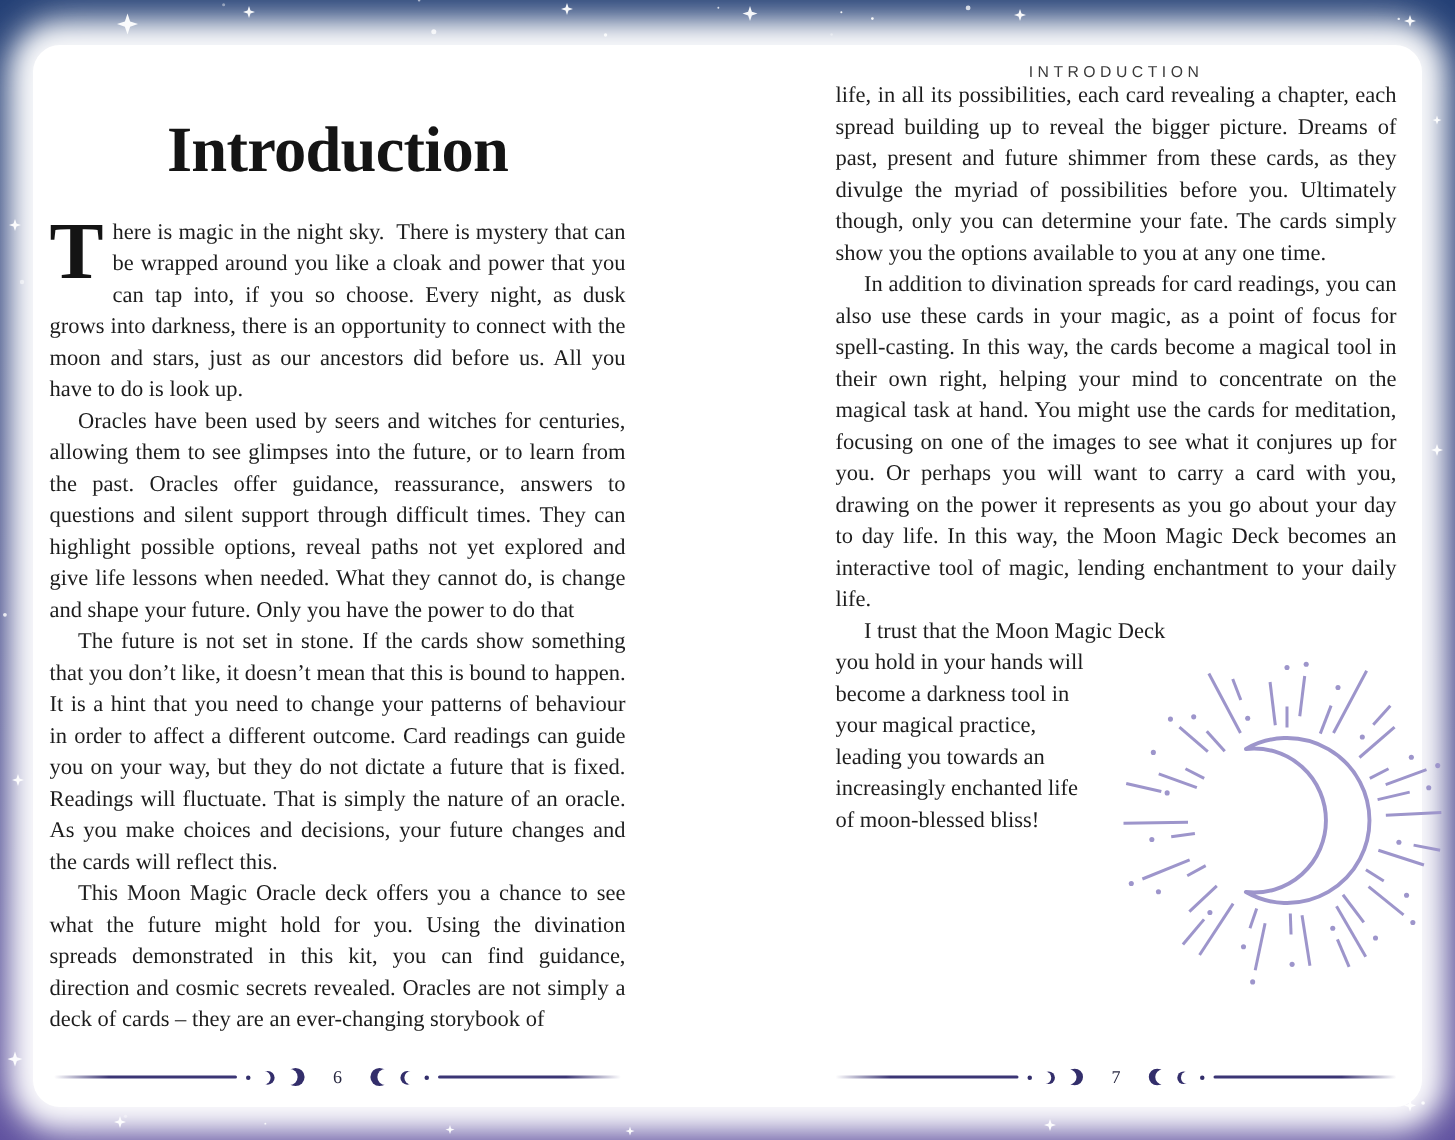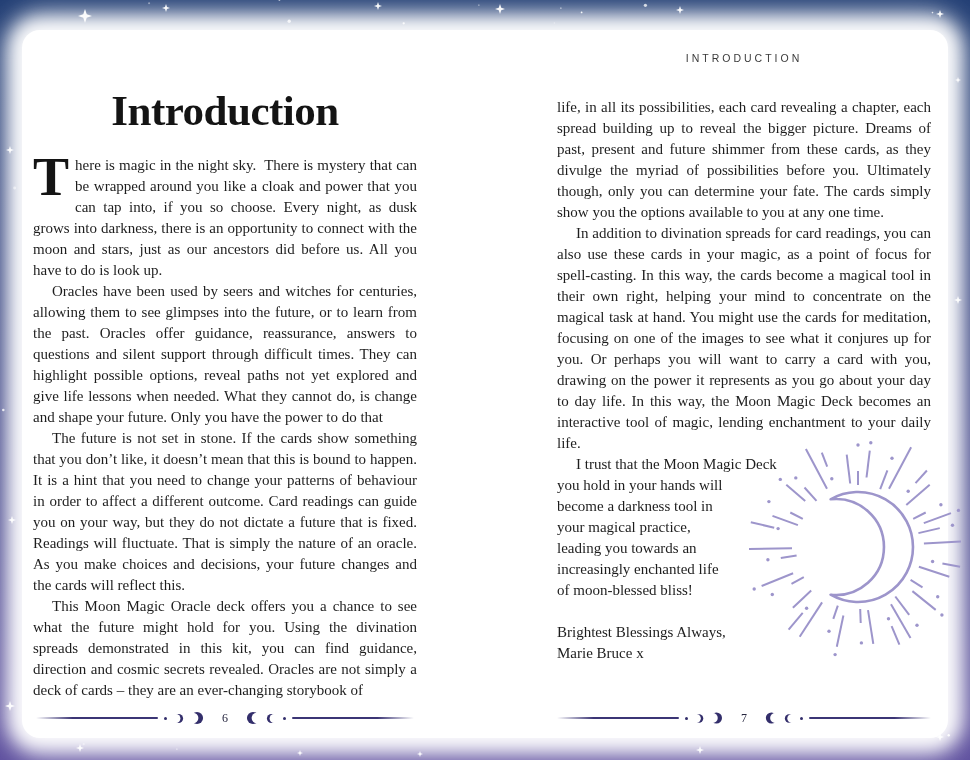--- a/index.html
+++ b/index.html
@@ -7,39 +7,39 @@
     width:970px;height:760px;position:relative;overflow:hidden;
     background:linear-gradient(180deg,#1e3b72 0%,#25397500 0%), linear-gradient(180deg,#1e3b72 0%,#2c3a7a 40%,#41408a 70%,#5a4b9c 100%);
     font-family:"Liberation Serif", serif;
   }
   svg.starfield{position:absolute;left:0;top:0;width:970px;height:760px;}
   .spread{
     position:absolute;left:22px;top:30px;width:926px;height:708px;
     background:#ffffff;border-radius:18px;
     box-shadow:0 0 18px 13px rgba(255,255,255,.95), 0 0 34px 18px rgba(255,255,255,.55);
   }
-  .page-col{position:absolute;top:10px;}
+  .page-col{position:absolute;top:0;}
   .page-left{left:11px;width:384px;}
   .page-right{left:535px;width:374px;}
   h1.chapter-title{
     margin:46px 0 20px;text-align:center;color:#141414;
     font-family:"Liberation Serif", serif;font-weight:700;font-size:43px;letter-spacing:-.5px;
   }
   .body-text p{margin:0;text-align:justify;font-size:15px;line-height:21px;color:#1d1d1d;}
   .indent{text-indent:19px;}
   .it{}
   .drop-cap{
     float:left;font-size:54px;line-height:41px;font-weight:700;color:#141414;
     padding:2px 6px 0 0;
   }
   .running-header{
     margin-top:12px;text-align:center;
     font-family:"Liberation Sans", sans-serif;font-size:10.5px;letter-spacing:3px;color:#3a3a3a;
   }
-  .page-right .body-text{margin-top:33px;}
+  .page-right .body-text{}
   .first-line{white-space:nowrap;}
   .narrow-block{width:230px;white-space:pre-line;text-align:left !important;}
   .signature{margin-top:21px !important;white-space:pre-line;text-align:left !important;}
   .moonburst{position:absolute;left:711px;top:392px;width:250px;height:250px;}
   .footer-ornament{
     position:absolute;bottom:13px;display:flex;align-items:center;justify-content:center;gap:6px;
   }
   .fo-left{left:11px;width:384px;}
   .fo-right{left:535px;width:374px;}
   .ornament-line{height:2px;flex:0 0 122px;border-radius:1px;}
@@ -115,22 +115,20 @@
     <div class="body-text">
       <p>life, in all its possibilities, each card revealing a chapter, each spread building up to reveal the bigger picture. Dreams of past, present and future shimmer from these cards, as they divulge the myriad of possibilities before you. Ultimately though, only you can determine your fate. The cards simply show you the options available to you at any one time.</p>
       <p class="indent"><span>In addition to divination spreads for card readings, you can also use these cards in your magic, as a point of focus for spell-casting. In this way, the cards become a magical tool in their own right, helping your mind to concentrate on the magical task at hand. You might use the cards for meditation, focusing on one of the images to see what it conjures up for you. Or perhaps you will want to carry a card with you, drawing on the power it represents as you go about your day to day life. In this way, the </span><span class="it">Moon Magic Deck</span><span> becomes an interactive tool of magic, lending enchantment to your daily life.</span></p>
       <p class="indent first-line"><span>I trust that the </span><span class="it">Moon Magic Deck</span></p>
       <p class="narrow-block">you hold in your hands will
 become a darkness tool in
 your magical practice,
 leading you towards an
 increasingly enchanted life
 of moon-blessed bliss!</p>
-      <p class="signature">Brightest Blessings Always,
-Marie Bruce x</p>
     </div>
   </div>
 
   <svg class="moonburst" viewBox="-125 -125 250 250" xmlns="http://www.w3.org/2000/svg">
     <g>
         <line x1="65.9" y1="-3.5" x2="102.9" y2="-5.4" stroke="#9d95cb" stroke-width="2"></line>
         <circle cx="74.6" cy="14.5" r="1.7" fill="#9d95cb"></circle>
         <line x1="84.4" y1="16.4" x2="102.1" y2="19.8" stroke="#9d95cb" stroke-width="2"></line>
         <line x1="60.9" y1="19.8" x2="91.3" y2="29.7" stroke="#9d95cb" stroke-width="2"></line>
         <circle cx="79.7" cy="49.8" r="1.7" fill="#9d95cb"></circle>

